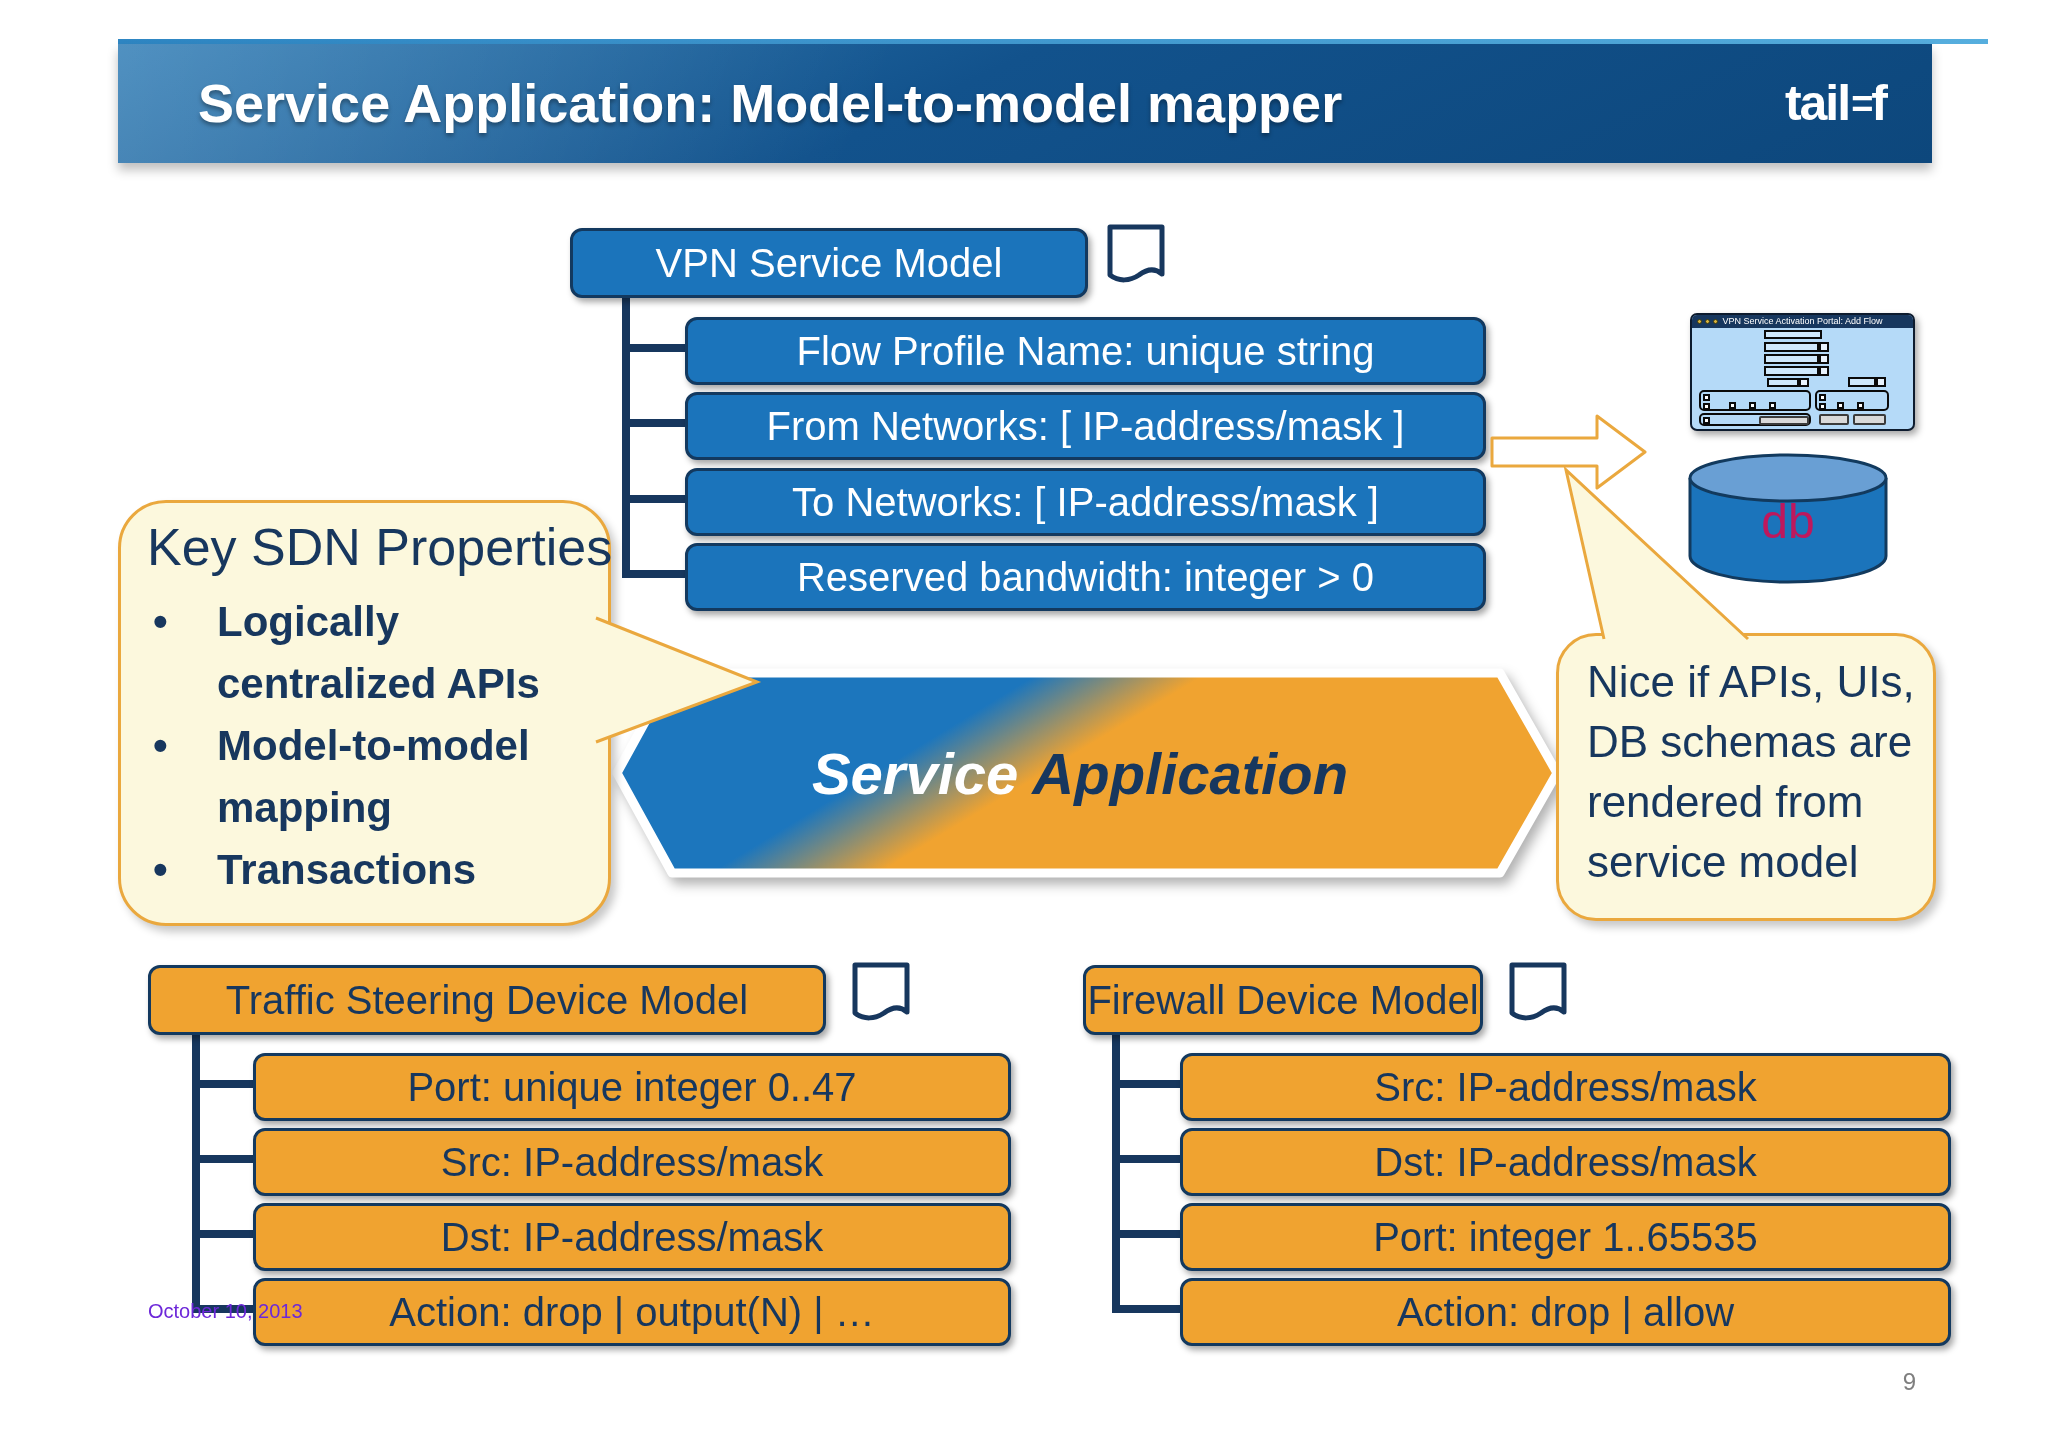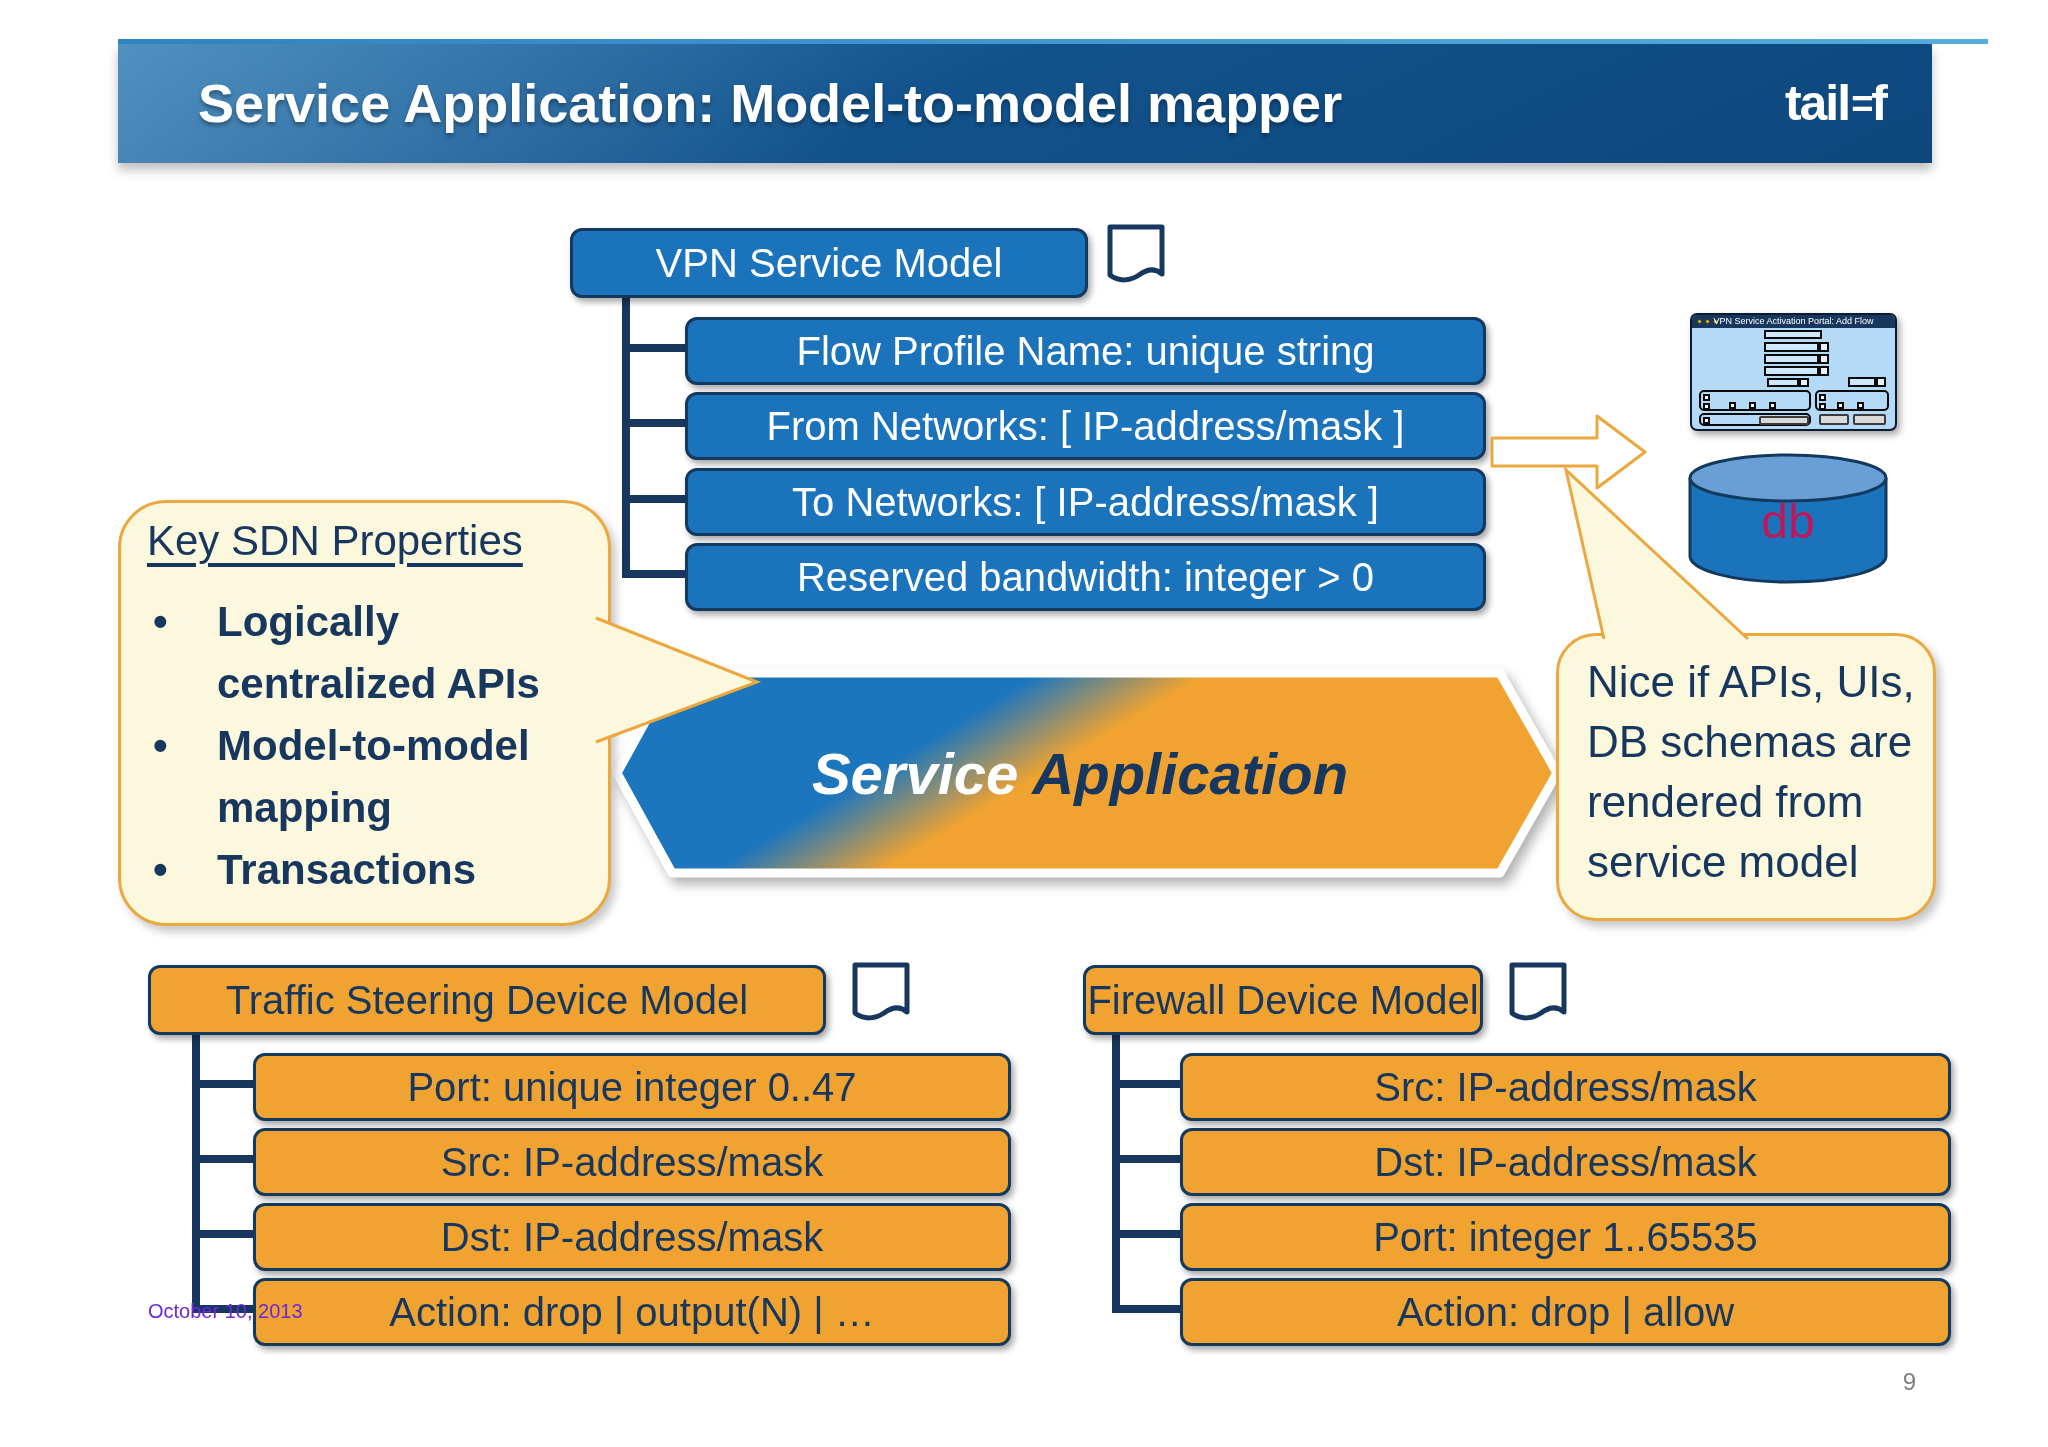--- a/index.html
+++ b/index.html
@@ -24,39 +24,39 @@
   .nbox{position:absolute;display:flex;align-items:center;justify-content:center;
     border:3px solid #13395f;border-radius:12px;font-size:40px;white-space:nowrap;
     box-shadow:3px 4px 6px rgba(0,0,0,.35);}
   .blue{background:#1b74bb;color:#ffffff;}
   .orange{background:#f0a330;color:#17375e;}
   .trunk,.stub{position:absolute;background:#17375e;}
   .doc-icon{position:absolute;}
   
   .bubble{position:absolute;background:#fcf8dd;border:3px solid #eaa83e;border-radius:48px;
     box-shadow:5px 6px 9px rgba(0,0,0,.22);}
-  .keysdn-title{position:absolute;left:26px;top:14px;font-size:42px;
-    text-decoration:underline;text-underline-offset:8px;white-space:nowrap;}
+  .keysdn-title{position:absolute;left:26px;top:14px;font-size:52px;
+    text-underline-offset:8px;white-space:nowrap;}
   .keysdn-list{position:absolute;left:0;top:88px;width:470px;}
   .keysdn-item{position:relative;padding-left:96px;width:340px;
     font-size:42px;font-weight:bold;line-height:62px;}
   .keysdn-dot{position:absolute;left:32px;top:0;font-weight:bold;}
   .note-text{position:absolute;left:28px;top:16px;font-size:44px;line-height:60px;white-space:nowrap;}
   .tail-svg{position:absolute;overflow:visible;}
   
   .hex-svg{position:absolute;left:600px;top:650px;overflow:visible;
     filter:drop-shadow(5px 7px 6px rgba(0,0,0,.30));}
   .hex-label{position:absolute;left:640px;top:740px;width:880px;text-align:center;
     font-size:58px;font-weight:600;white-space:nowrap;z-index:3;font-style:italic;}
   .hex-label .w1{color:#ffffff;margin-right:14px;}
   .hex-label .w2{color:#17375e;}
   
   .arrow-svg{position:absolute;left:1485px;top:408px;overflow:visible;}
   .portal{position:absolute;left:1690px;top:313px;width:203px;height:114px;background:#b5daf8;
-    border:2px solid #0d1b2e;border-radius:7px;box-shadow:3px 4px 7px rgba(0,0,0,.35);overflow:hidden;}
+    border:2px solid #0d1b2e;border-radius:7px;box-shadow:3px 4px 7px rgba(0,0,0,.35);overflow:hidden;padding-left:18px;}
   .pw-titlebar{position:absolute;left:0;top:0;right:0;height:13px;background:#17375e;}
   .pw-title{position:absolute;left:0;right:0;top:0;height:13px;line-height:13px;text-align:center;
     color:#ffffff;font-size:9px;white-space:nowrap;}
   .pw-dot{position:absolute;top:4px;width:5px;height:5px;border-radius:50%;background:#d9b33c;border:1px solid #3a3a10;box-sizing:border-box;}
   .pw-field{position:absolute;background:#cfe8fc;border:2px solid #0a0a0a;box-sizing:border-box;}
   .pw-dd{position:absolute;background:#e8f2fd;border:2px solid #0a0a0a;box-sizing:border-box;}
   .pw-group{position:absolute;border:2px solid #0a0a0a;border-radius:5px;box-sizing:border-box;}
   .pw-check{position:absolute;width:7px;height:7px;background:#ffffff;border:2px solid #0a0a0a;box-sizing:border-box;}
   .pw-btn{position:absolute;background:#d9d9d9;border:2px solid #3b3b3b;border-radius:2px;box-sizing:border-box;}
   .db-svg{position:absolute;left:1685px;top:452px;}

